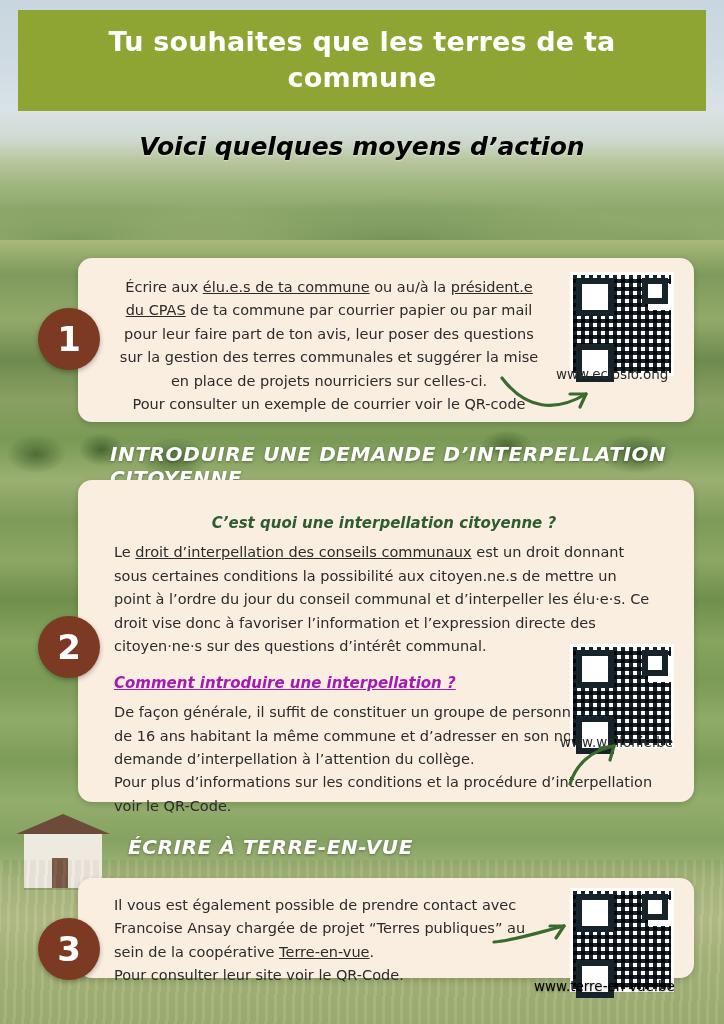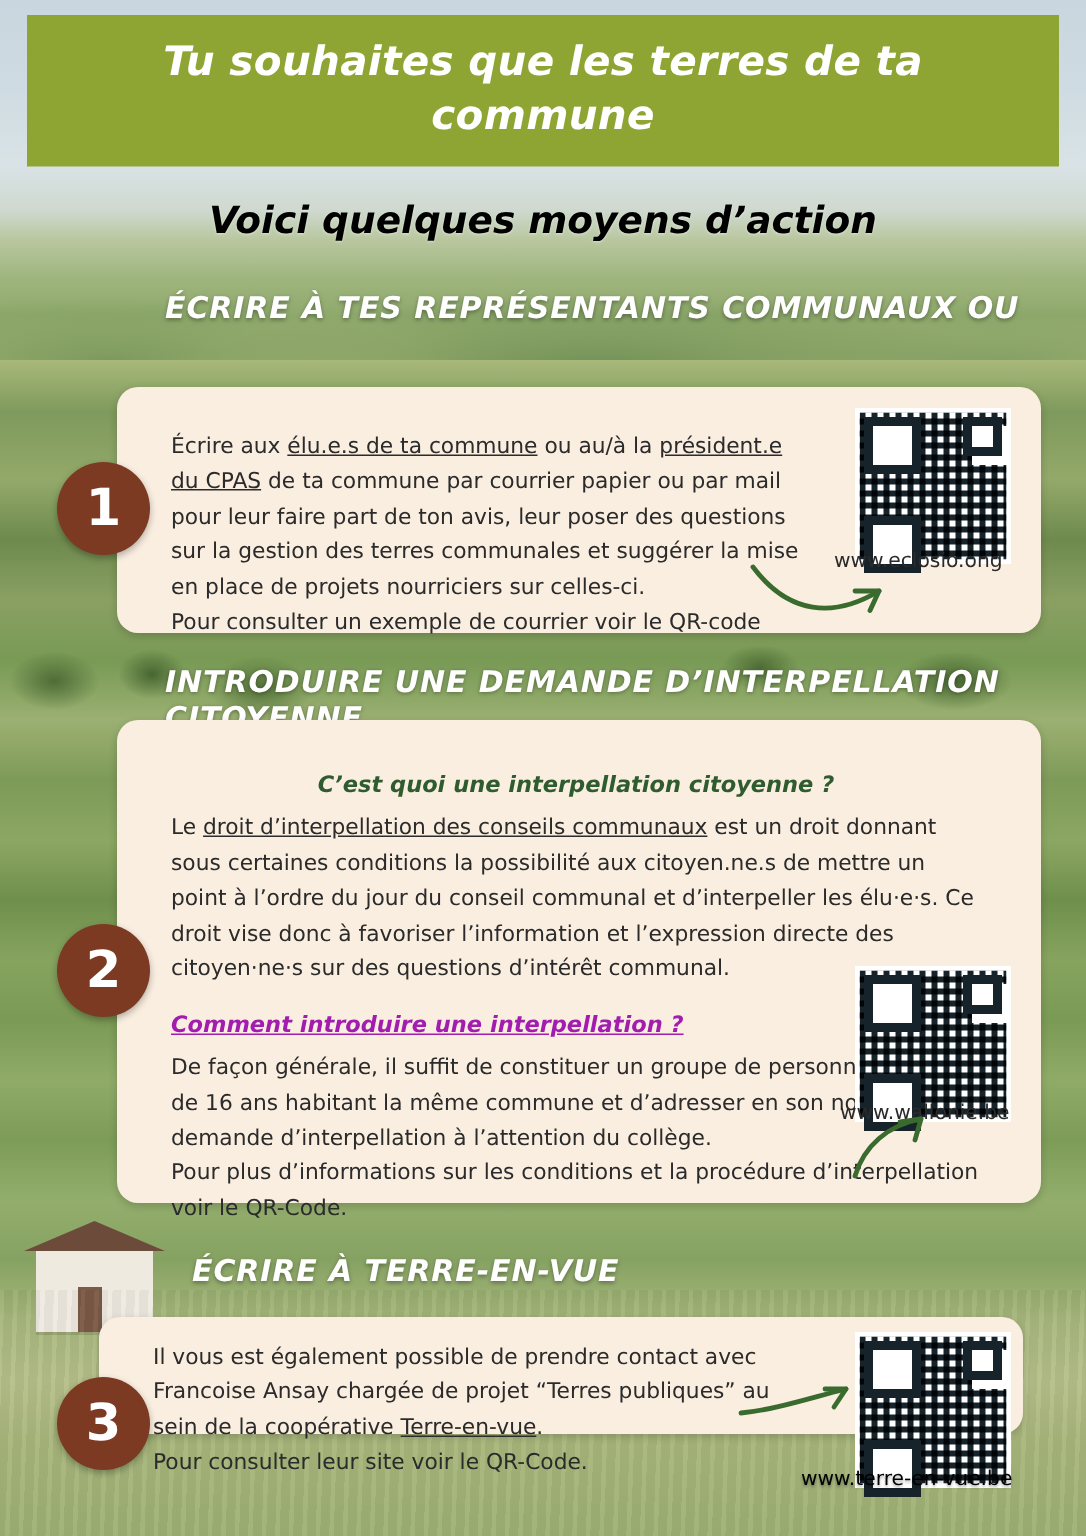--- a/index.html
+++ b/index.html
@@ -83,21 +83,20 @@
   
   .header-band {
     position: absolute;
     left: 18px; right: 18px; top: 10px;
     background: #8fa533;
     padding: 14px 20px 16px;
     text-align: center;
   }
   .header-title {
     font-family: "DejaVu Sans", sans-serif;
-    font-style: italic;
     font-weight: bold;
     font-size: 27px;
     line-height: 1.32;
     color: #ffffff;
     letter-spacing: .2px;
   }
 
   .subtitle {
     position: absolute;
     left: 0; right: 0; top: 132px;
@@ -133,30 +132,30 @@
 
   
   .card {
     position: absolute;
     background: #faeee0;
     border-radius: 14px;
     box-shadow: 0 2px 6px rgba(0,0,0,.18);
   }
   #card1 { left: 78px; top: 258px; width: 616px; height: 164px; }
   #card2 { left: 78px; top: 480px; width: 616px; height: 322px; }
-  #card3 { left: 66px; top: 878px; width: 616px; height: 78px; }
+  #card3 { left: 78px; top: 878px; width: 616px; height: 100px; }
 
   .card-body {
     position: absolute;
     left: 36px; top: 16px;
     color: #2b2b2b;
     font-size: 14.5px;
     line-height: 1.62;
   }
-  #card1 .card-body { width: 430px; top: 29px; }
+  #card1 .card-body { width: 430px; top: 18px; text-align: center; }
   #card2 .card-body { width: 540px; top: 14px; }
   #card3 .card-body { width: 430px; top: 16px; }
 
   .card-body p { margin: 0; }
 
   .q-head {
     text-align: center;
     font-style: italic;
     font-weight: bold;
     color: #2f5c2f;
@@ -249,21 +248,20 @@
   <div class="bg-field-lines"></div>
 </div>
 
 <div class="header-band">
   <div class="header-title">Tu souhaites que les terres de ta commune</div>
 </div>
 
 <div class="subtitle">Voici quelques moyens d’action</div>
 
 <div class="sec-head sec1">
-  <div>ÉCRIRE À TES REPRÉSENTANTS COMMUNAUX OU</div>
 </div>
 
 <div class="card" id="card1">
   <div class="card-body">
     <p>Écrire aux <u>élu.e.s de ta commune</u> ou au/à la <u>président.e du CPAS</u> de ta commune par courrier papier ou par mail pour leur faire part de ton avis, leur poser des questions sur la gestion des terres communales et suggérer la mise en place de projets nourriciers sur celles-ci.<br>Pour consulter un exemple de courrier voir le QR-code</p>
   </div>
 </div>
 <div class="badge" id="badge1">1</div>
 <div class="qr" id="qr1">
     <span class="qr-eye3"></span>

